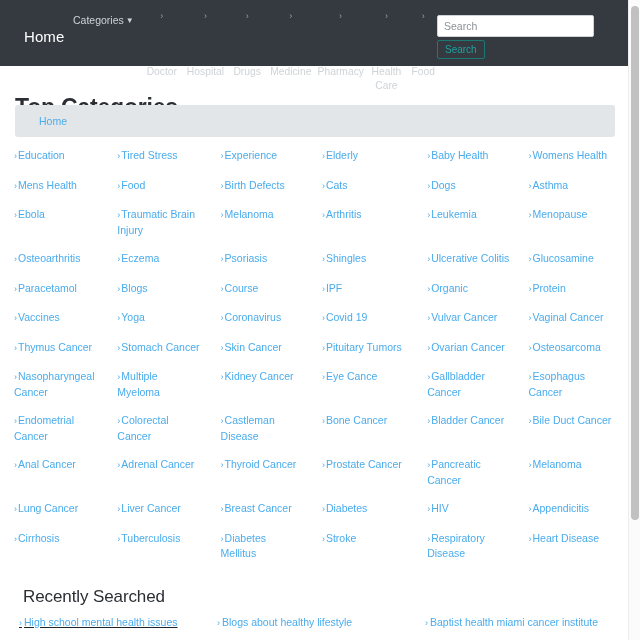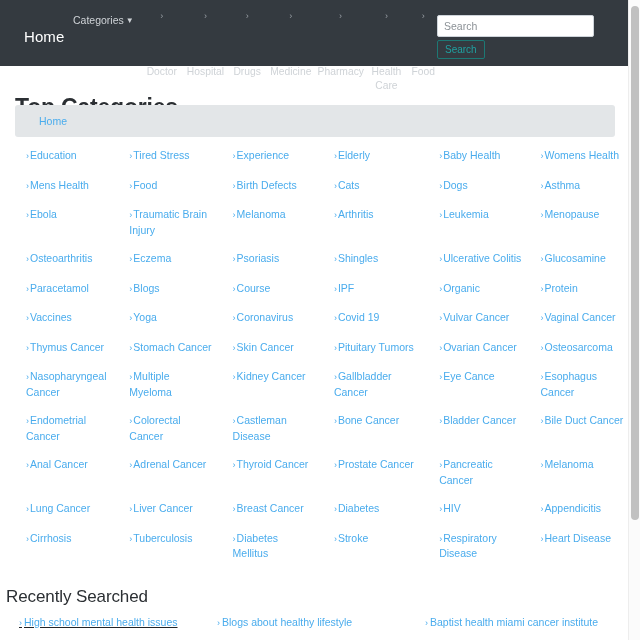--- a/index.html
+++ b/index.html
@@ -164,21 +164,21 @@
     top: 10px;
     color: #4aaced;
     font-size: 10.5px;
     text-decoration: none;
   }
 
   
   .cat-grid {
     position: absolute;
     top: 148px;
-    left: 12px;
+    left: 0px;
     width: 628px;
     display: flex;
     flex-wrap: wrap;
     align-content: flex-start;
   }
   .cat-cell {
     width: 103.3px;
     padding: 0 6px 0 0;
     margin-bottom: 14px;
     min-height: 14px;
@@ -199,21 +199,21 @@
   }
   .cat-link .chev {
     color: #4aaced;
     font-size: 9px;
     margin-right: 1px;
   }
 
   
   .recent-title {
     position: absolute;
-    left: 6px;
+    left: 23px;
     font-size: 17px;
     font-weight: 400;
     color: #2b2f33;
     letter-spacing: -0.1px;
   }
   .recent-grid {
     position: absolute;
     left: 0;
     width: 628px;
     display: flex;
@@ -307,22 +307,22 @@
         <div class="cat-cell"><a href="#" class="cat-link"><span class="chev">›</span><span>Vaginal Cancer</span></a></div>
         <div class="cat-cell"><a href="#" class="cat-link"><span class="chev">›</span><span>Thymus Cancer</span></a></div>
         <div class="cat-cell"><a href="#" class="cat-link"><span class="chev">›</span><span>Stomach Cancer</span></a></div>
         <div class="cat-cell"><a href="#" class="cat-link"><span class="chev">›</span><span>Skin Cancer</span></a></div>
         <div class="cat-cell"><a href="#" class="cat-link"><span class="chev">›</span><span>Pituitary Tumors</span></a></div>
         <div class="cat-cell"><a href="#" class="cat-link"><span class="chev">›</span><span>Ovarian Cancer</span></a></div>
         <div class="cat-cell"><a href="#" class="cat-link"><span class="chev">›</span><span>Osteosarcoma</span></a></div>
         <div class="cat-cell"><a href="#" class="cat-link"><span class="chev">›</span><span>Nasopharyngeal Cancer</span></a></div>
         <div class="cat-cell"><a href="#" class="cat-link"><span class="chev">›</span><span>Multiple Myeloma</span></a></div>
         <div class="cat-cell"><a href="#" class="cat-link"><span class="chev">›</span><span>Kidney Cancer</span></a></div>
+        <div class="cat-cell"><a href="#" class="cat-link"><span class="chev">›</span><span>Eye Cance</span></a></div>
         <div class="cat-cell"><a href="#" class="cat-link"><span class="chev">›</span><span>Gallbladder Cancer</span></a></div>
-        <div class="cat-cell"><a href="#" class="cat-link"><span class="chev">›</span><span>Eye Cance</span></a></div>
         <div class="cat-cell"><a href="#" class="cat-link"><span class="chev">›</span><span>Esophagus Cancer</span></a></div>
         <div class="cat-cell"><a href="#" class="cat-link"><span class="chev">›</span><span>Endometrial Cancer</span></a></div>
         <div class="cat-cell"><a href="#" class="cat-link"><span class="chev">›</span><span>Colorectal Cancer</span></a></div>
         <div class="cat-cell"><a href="#" class="cat-link"><span class="chev">›</span><span>Castleman Disease</span></a></div>
         <div class="cat-cell"><a href="#" class="cat-link"><span class="chev">›</span><span>Bone Cancer</span></a></div>
         <div class="cat-cell"><a href="#" class="cat-link"><span class="chev">›</span><span>Bladder Cancer</span></a></div>
         <div class="cat-cell"><a href="#" class="cat-link"><span class="chev">›</span><span>Bile Duct Cancer</span></a></div>
         <div class="cat-cell"><a href="#" class="cat-link"><span class="chev">›</span><span>Anal Cancer</span></a></div>
         <div class="cat-cell"><a href="#" class="cat-link"><span class="chev">›</span><span>Adrenal Cancer</span></a></div>
         <div class="cat-cell"><a href="#" class="cat-link"><span class="chev">›</span><span>Thyroid Cancer</span></a></div>

